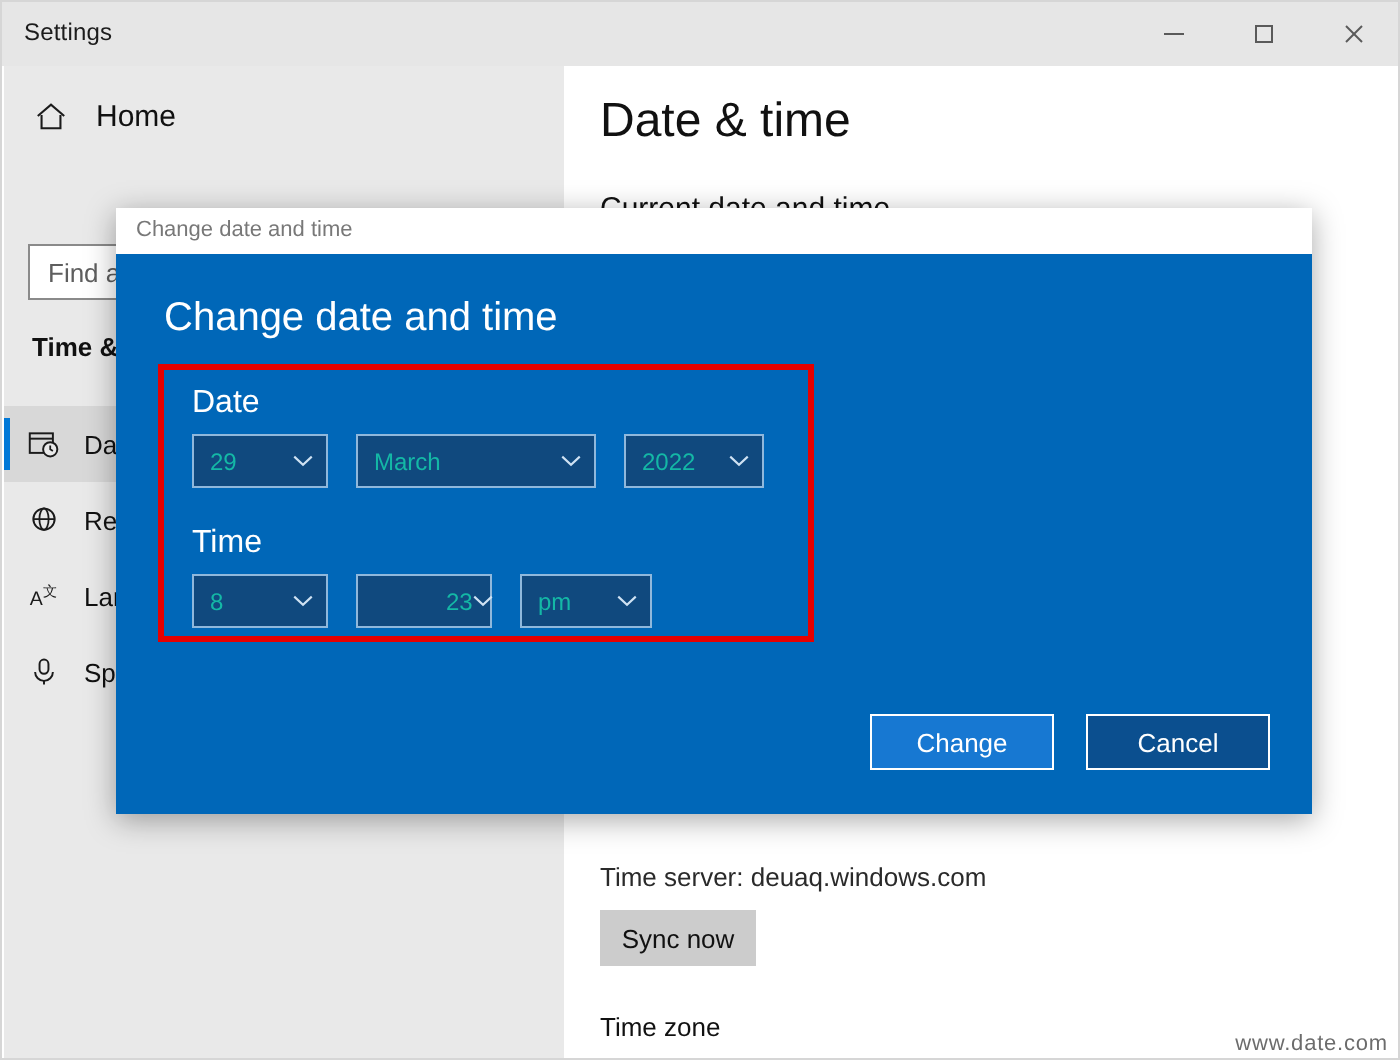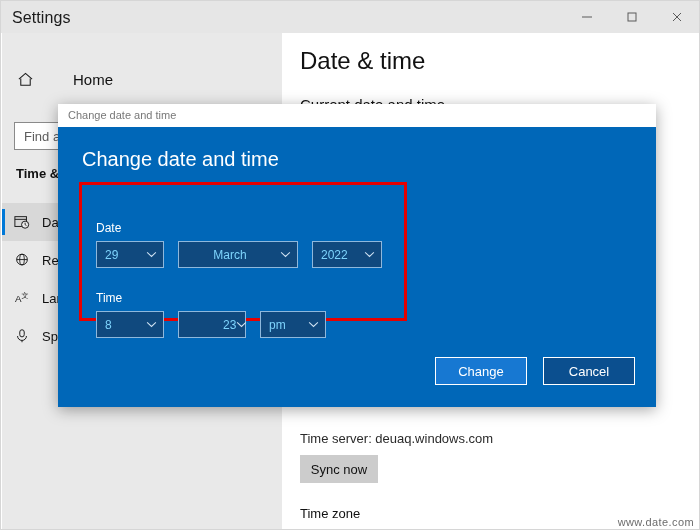--- a/index.html
+++ b/index.html
@@ -35,21 +35,21 @@
     position: absolute;
     left: 0; top: 0;
     width: 100%;
     height: 32px;
     background: #e6e6e6;
     box-sizing: border-box;
   }
   .titlebar-text {
     position: absolute;
     left: 11px; top: 8px;
-    font-size: 16px;
+    font-size: 12px;
     color: #1b1b1b;
     letter-spacing: 0.1px;
   }
   .win-controls {
     position: absolute;
     right: 0; top: 0;
     height: 32px;
     display: flex;
   }
   .win-btn {
@@ -68,22 +68,21 @@
     width: 280px;
     height: 497px;
     background: #e9e9e9;
     box-sizing: border-box;
   }
   .home-row {
     position: absolute;
     left: 0; top: 17px;
     width: 280px; height: 38px;
     display: flex;
-    align-items: flex-end;
-    gap: 25px;
+    align-items: flex-start;
   }
   .home-icon {
     width: 46px;
     display: flex;
     justify-content: center;
     align-items: center;
     color: #1b1b1b;
   }
   .home-label {
     font-size: 15px;
@@ -244,42 +243,41 @@
     left: 21px; top: 55px;
     width: 328px; height: 139px;
     border: 3px solid #e60000;
     box-sizing: border-box;
   }
 
   .field-group {
     position: absolute;
   }
   .field-label {
-    font-size: 12px;
+    font-size: 16px;
     color: #ffffff;
     margin-bottom: 6px;
-    margin-top: 28px;
   }
   .combo-row {
     display: flex;
   }
   .combo {
     height: 27px;
     background: #10497e;
     border: 1px solid #8fb8dc;
     box-sizing: border-box;
     display: flex;
     align-items: center;
     margin-right: 14px;
   }
   .combo-value {
     flex: 1;
     padding-left: 8px;
     font-size: 12px;
-    color: #7dd3fc;
+    color: #14b8a6;
     white-space: nowrap;
   }
   .combo-chevron {
     width: 24px;
     display: flex;
     align-items: center;
     justify-content: center;
     color: #cfe2f3;
   }
 
@@ -450,21 +448,21 @@
         <div class="field-label">Date</div>
         <div class="combo-row">
           <div class="combo" style="width:68px;">
             <div class="combo-value">29</div>
             <div class="combo-chevron">
               <svg width="11" height="7" viewBox="0 0 12 8">
                   <path d="M1 1.5 L6 6.2 L11 1.5" fill="none" stroke="currentColor" stroke-width="1.2"></path>
                 </svg>
             </div>
           </div>
-          <div class="combo" style="width:120px;text-align:center;">
+          <div class="combo" style="width:120px;">
             <div class="combo-value">March</div>
             <div class="combo-chevron">
               <svg width="11" height="7" viewBox="0 0 12 8">
                   <path d="M1 1.5 L6 6.2 L11 1.5" fill="none" stroke="currentColor" stroke-width="1.2"></path>
                 </svg>
             </div>
           </div>
           <div class="combo" style="width:70px;">
             <div class="combo-value">2022</div>
             <div class="combo-chevron">

